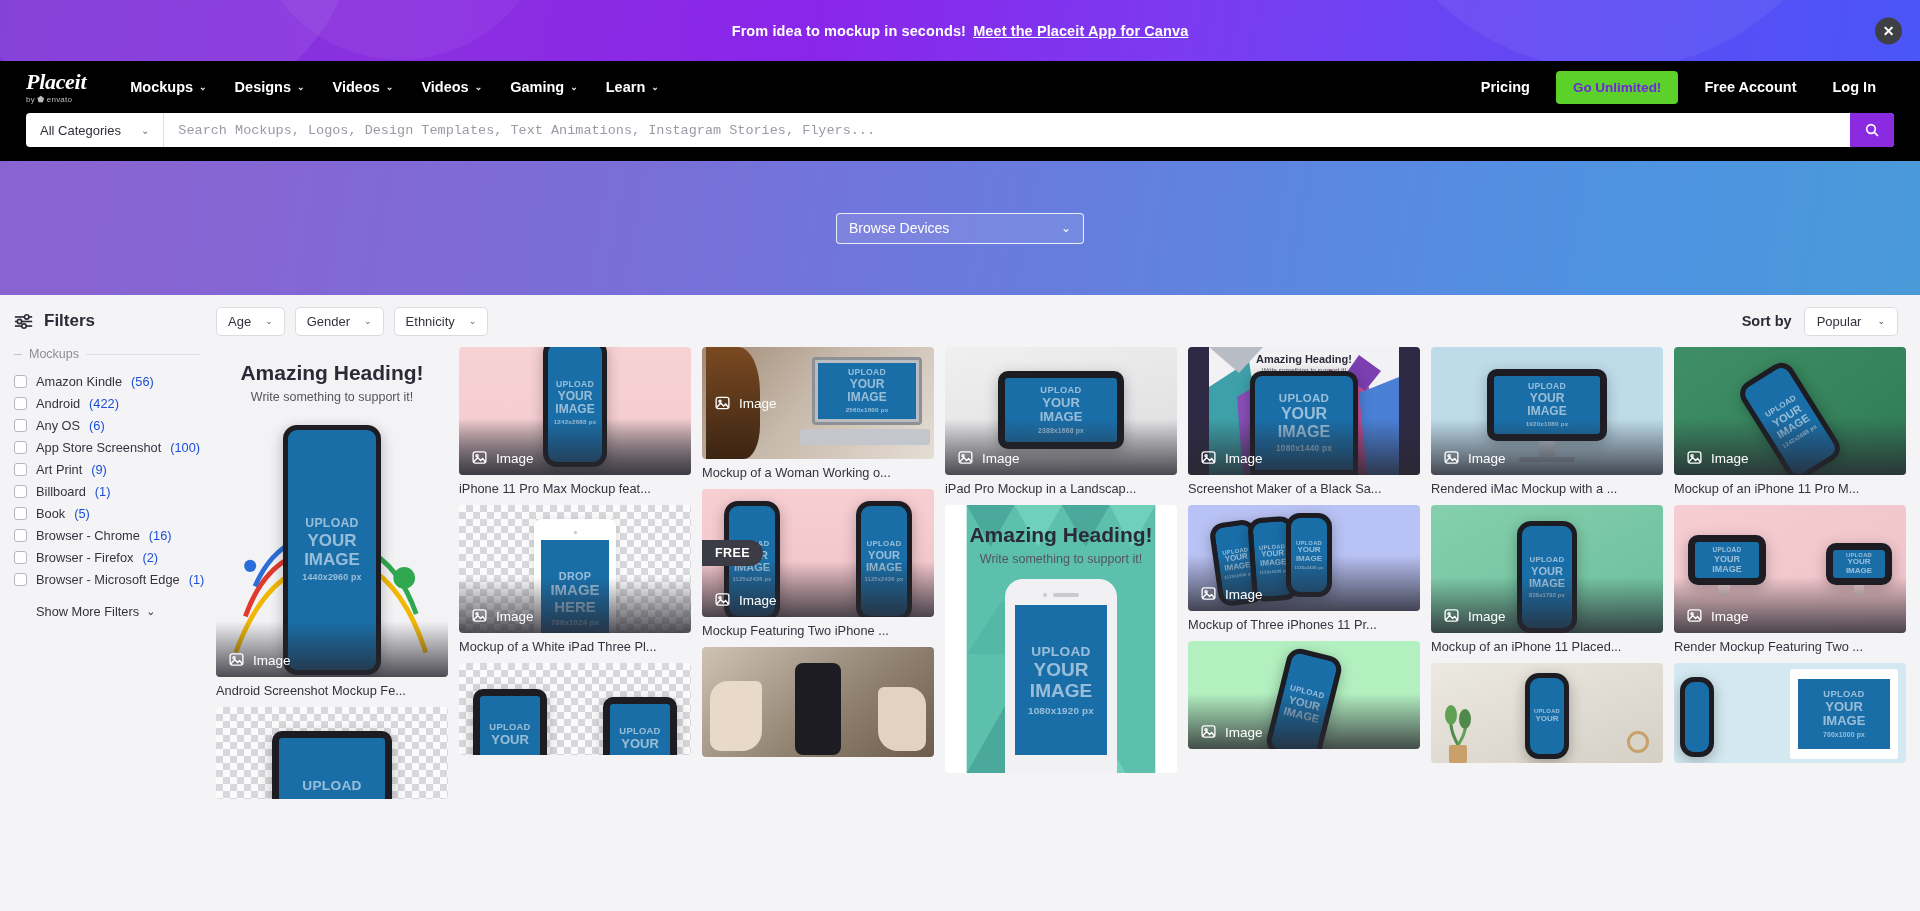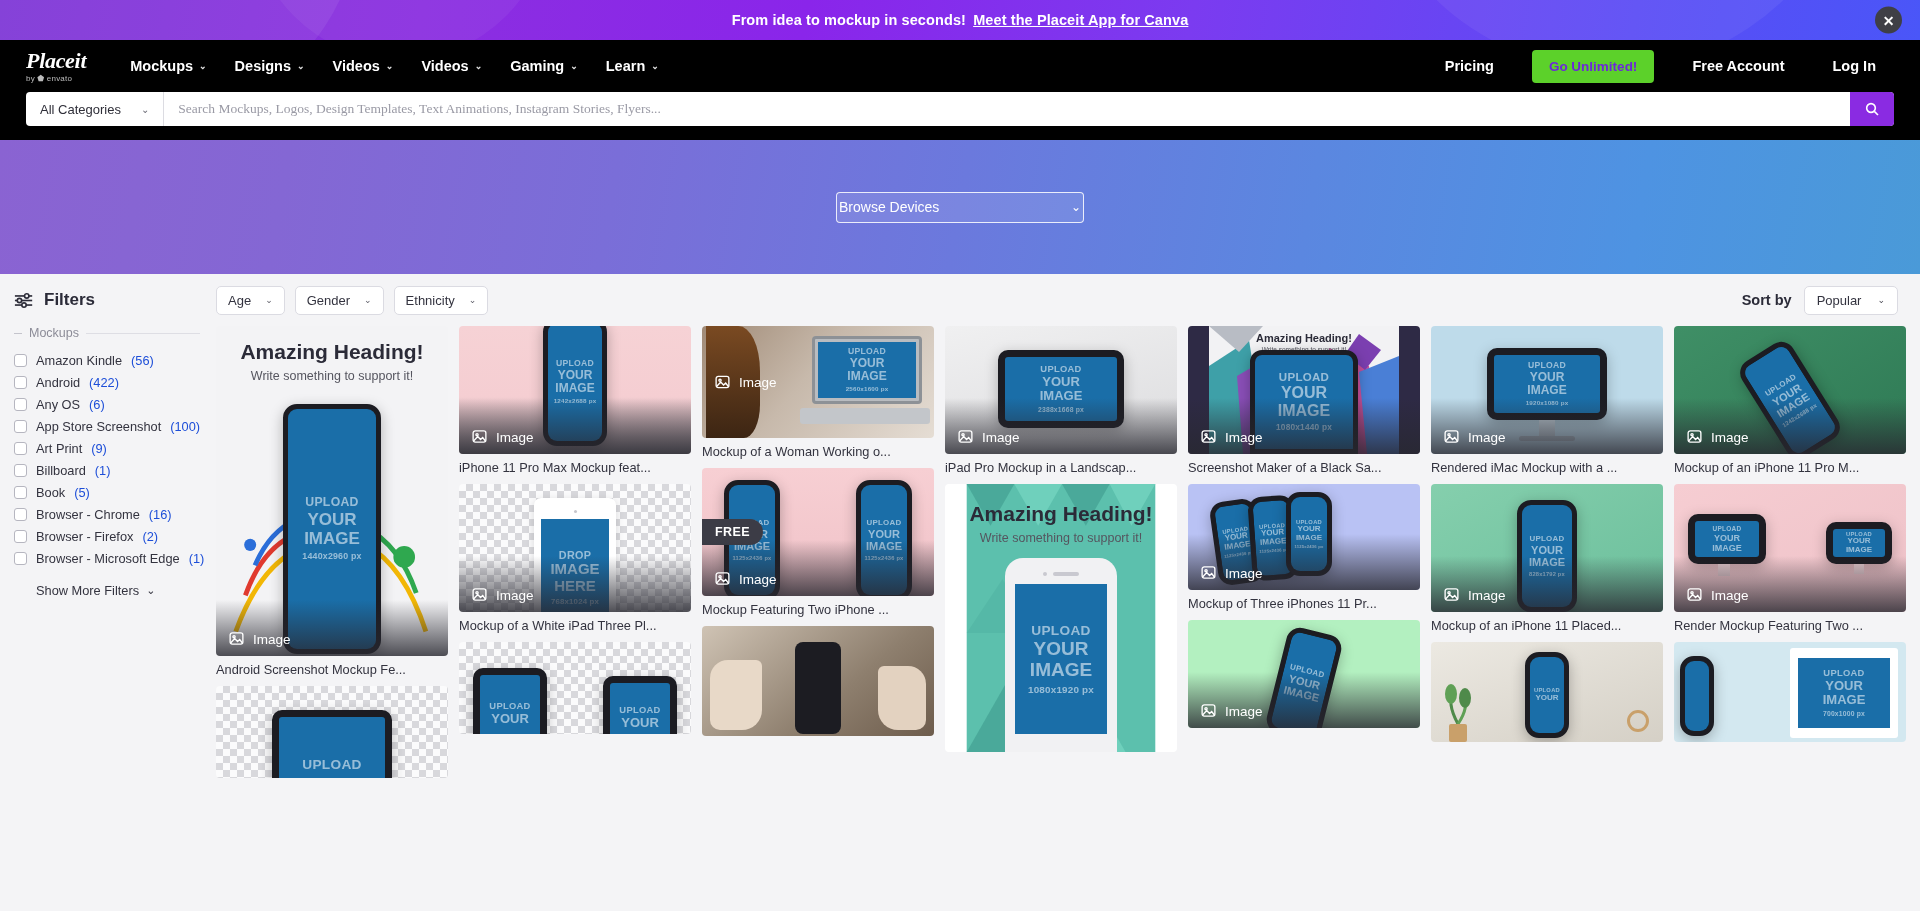--- a/index.html
+++ b/index.html
@@ -6,21 +6,21 @@
   html, body {
     width: 1920px; height: 911px;
     font-family: "Liberation Sans", sans-serif;
     background: #ffffff;
     overflow: hidden;
   }
 
   
   .promo-bar {
     position: relative;
-    height: 40px;
+    height: 61px;
     background: linear-gradient(100deg, #7c34d6 0%, #8b2fe0 22%, #8a25ea 42%, #7b3bf0 62%, #5b4cf5 85%, #4a56f8 100%);
     display: flex; align-items: center; justify-content: center;
     overflow: hidden;
   }
   .promo-blob {
     position: absolute; border-radius: 50%;
     background: rgba(255,255,255,0.07); pointer-events: none;
   }
   .promo-blob.b1 { width: 420px; height: 420px; left: -60px; top: -300px; }
   .promo-blob.b2 { width: 300px; height: 300px; left: 250px; top: -240px; background: rgba(255,255,255,0.05); }
@@ -52,42 +52,42 @@
     line-height: 1; letter-spacing: -0.3px;
   }
   .logo-sub { font-size: 8px; color: #bdbdbd; margin-top: 2px; letter-spacing: .2px; }
   .nav-links { display: flex; align-items: center; gap: 0; }
   .nav-item {
     color: #fff; font-size: 14.5px; font-weight: 600;
     padding: 8px 14px; cursor: pointer;
     display: flex; align-items: center; gap: 6px; white-space: nowrap;
   }
   .caret { font-size: 9px; opacity: .9; }
-  .nav-right { margin-left: auto; display: flex; align-items: flex-start; gap: 12px; }
+  .nav-right { margin-left: auto; display: flex; align-items: flex-start; gap: 0; }
   .nav-right .nav-item { padding: 8px 18px; }
   .btn-unlimited {
     background: #5cd12a; color: #6d28d9; font-size: 13.5px; font-weight: 700;
     padding: 9px 17px; border-radius: 4px; cursor: pointer; margin: 0 8px;
     white-space: nowrap;
   }
 
   
   .searchbar-wrap { background: #000; padding: 0 26px 14px 26px; }
   .searchbar {
     display: flex; height: 34px; border-radius: 4px; overflow: hidden; background: #fff;
   }
   .cat-select {
     display: flex; align-items: center; gap: 20px;
     padding: 0 14px; font-size: 13px; color: #2e2e38;
     border-right: 1px solid #dcdce2; cursor: pointer; white-space: nowrap;
   }
   .cat-select .caret { color: #5a5a66; font-size: 10px; }
   .search-input {
     flex: 1; border: 0; outline: 0; padding: 0 14px;
-    font-size: 13.5px; color: #9a9aa5; font-family: Liberation Serif, serif;
+    font-size: 13.5px; color: #9a9aa5; font-family: Liberation Mono, monospace;
   }
   .search-input::placeholder { color: #9a9aa5; }
   .search-btn {
     width: 44px; background: #8a2be2;
     display: flex; align-items: center; justify-content: center; cursor: pointer;
   }
 
   
   .hero {
     height: 134px;
@@ -96,21 +96,21 @@
   }
   .hero-title {
     color: #fff; font-size: 29px; font-weight: 700; letter-spacing: -0.2px;
     margin-bottom: 16px;
   }
   .hero-select {
     width: 248px; height: 31px;
     border: 1.5px solid rgba(255,255,255,.85); border-radius: 4px;
     background: rgba(255,255,255,.10);
     display: flex; align-items: center; justify-content: space-between;
-    padding: 0 2px; color: #fff; font-size: 14px; cursor: pointer;
+    padding: 0 12px; color: #fff; font-size: 14px; cursor: pointer;
   }
 
   
   .layout { display: flex; height: 639px; background: #f4f4f6; }
 
   
   .sidebar { width: 208px; background: #f4f4f6; padding: 16px 0 0 14px; flex-shrink: 0; }
   .filters-head {
     display: flex; align-items: center; gap: 10px; margin-bottom: 16px;
   }

